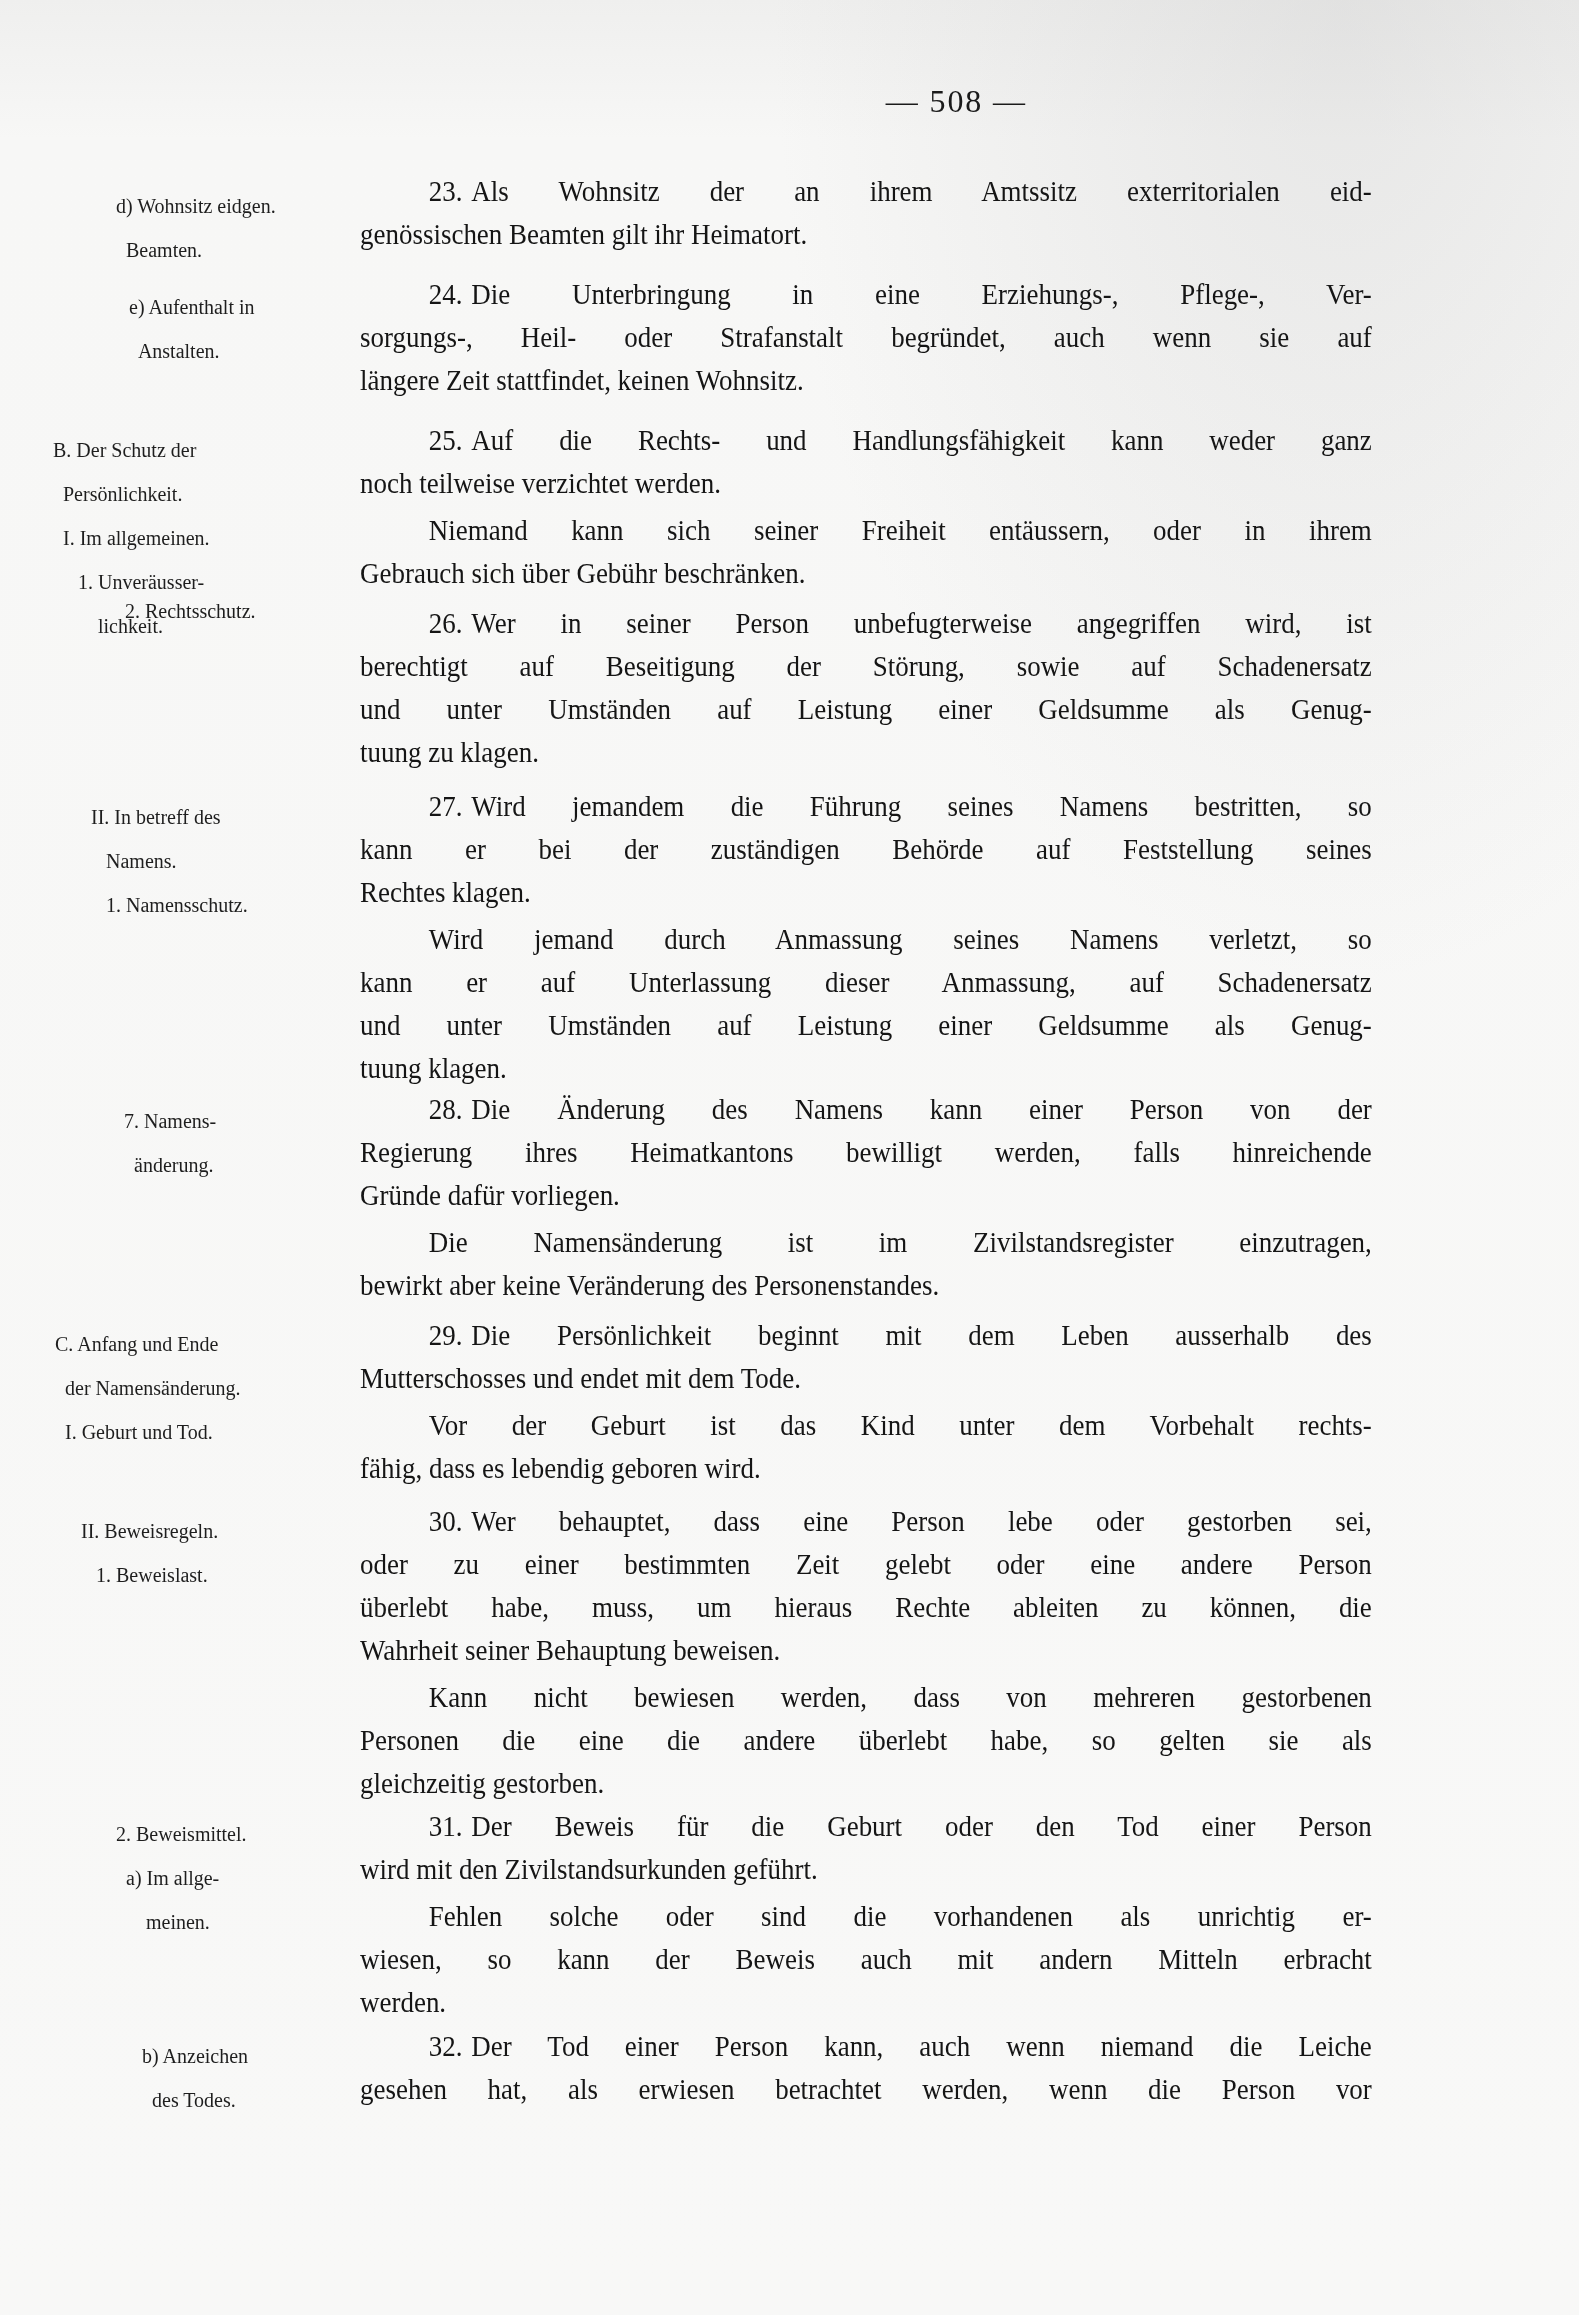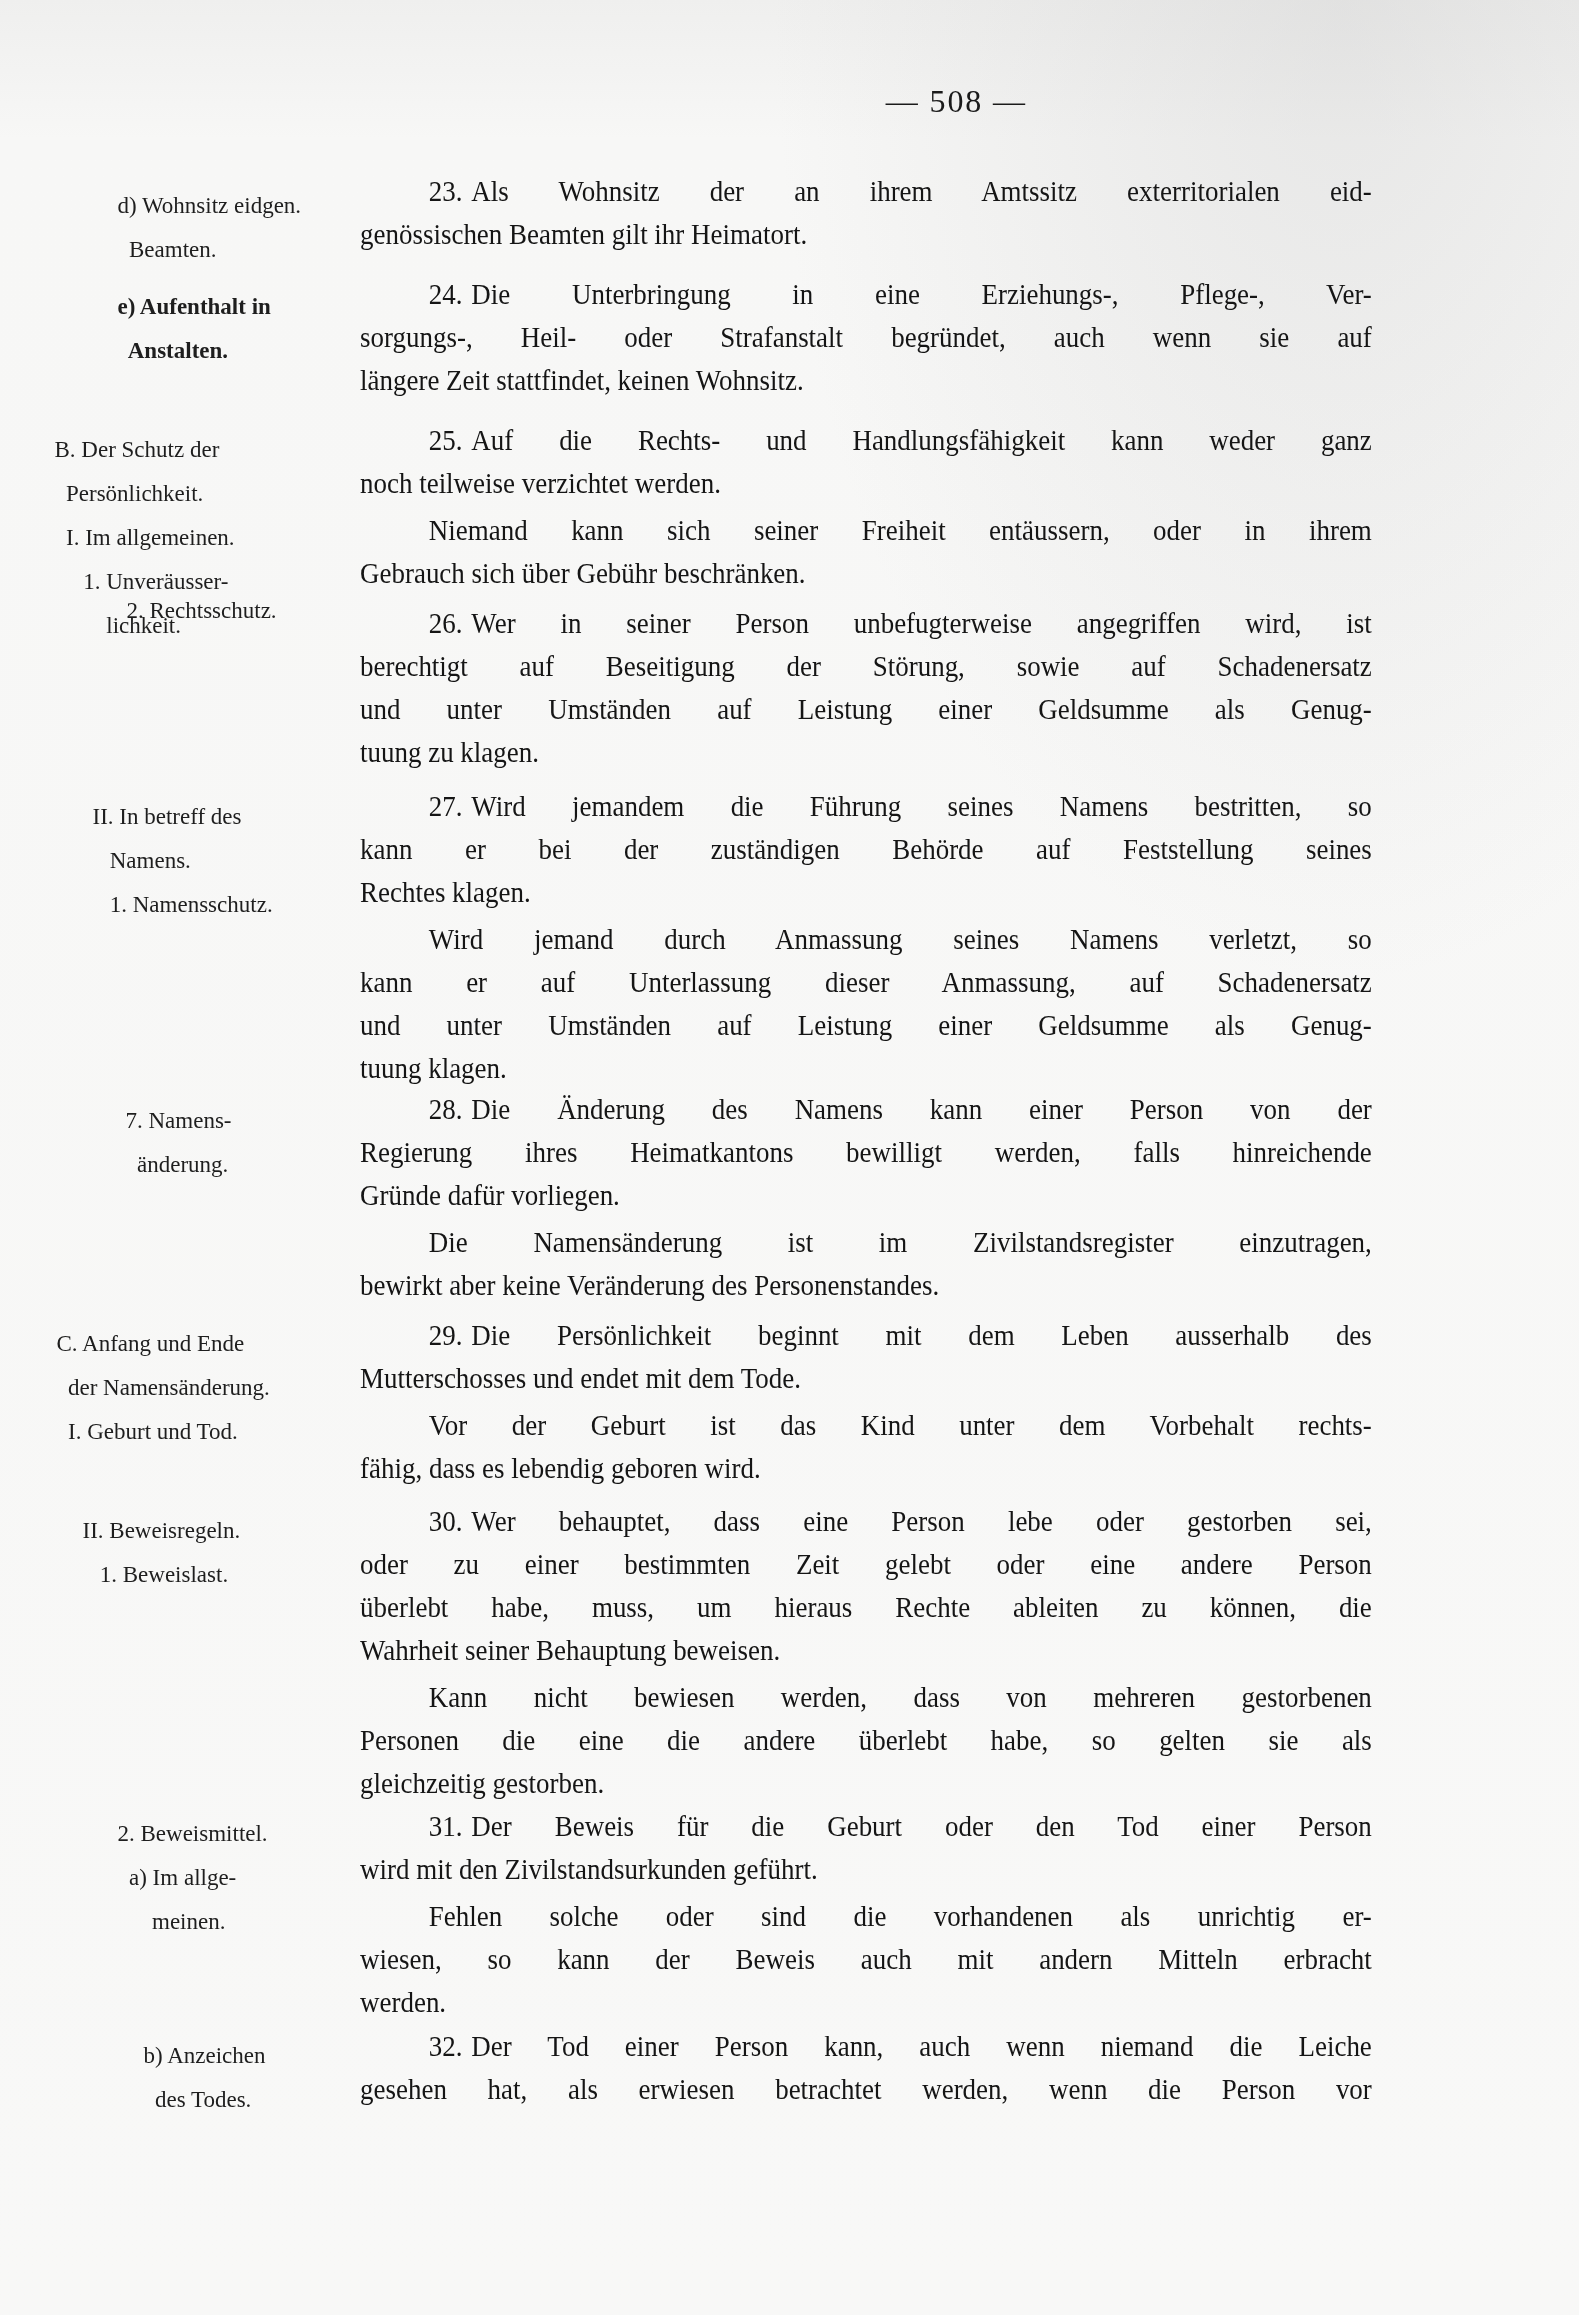--- a/index.html
+++ b/index.html
@@ -13,21 +13,21 @@
     position:absolute; inset:0;
     background:
       radial-gradient(ellipse at 85% 0%, rgba(200,200,200,0.35) 0%, rgba(246,246,245,0) 30%),
       linear-gradient(to bottom, #efefee 0%, #f7f7f6 6%, #f8f8f7 100%);
   }
   .page-number {
     position:absolute; top:83px; left:800px; width:227px;
     text-align:right; font-size:32px; letter-spacing:1.9px;
   }
   .margin-note {
-    position:absolute; font-size:23px; line-height:22px;
+    position:absolute; font-size:20px; line-height:22px;
     white-space:pre; color:#1e1e1e;
   }
   .para {
     position:absolute; left:360px; width:1088px;
     font-size:29px; line-height:43px;
     text-align:justify; color:#151515;
     transform:scaleX(0.93); transform-origin:left top;
   }
   .para .line { display:block; white-space:nowrap; text-align-last:justify; }
   .para .line.last { text-align-last:left; }
@@ -38,21 +38,21 @@
 <body>
 
 <div class="page-bg"></div>
 
 <div class="page-number">— 508 —</div>
 
 <div class="margin-note" style="top:173px;left:106px;">
   <span>d) Wohnsitz eidgen.</span>
   <br><span>    Beamten.</span>
 </div>
-<div class="margin-note" style="top:274px;left:106px;font-weight:bold;">
+<div class="margin-note" style="top:274px;left:119px;">
   <span>e) Aufenthalt in</span>
   <br><span>    Anstalten.</span>
 </div>
 <div class="margin-note" style="top:417px;left:43px;">
   <span>B. Der Schutz der</span>
   <br><span>    Persönlichkeit.</span>
   <br><span>    I. Im allgemeinen.</span>
   <br><span>       1. Unveräusser-</span>
   <br><span>           lichkeit.</span>
 </div>

